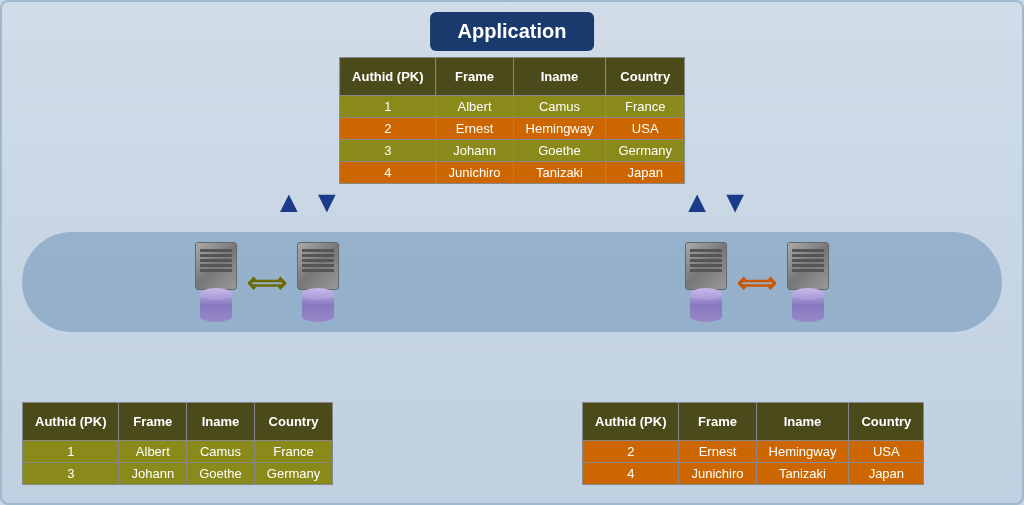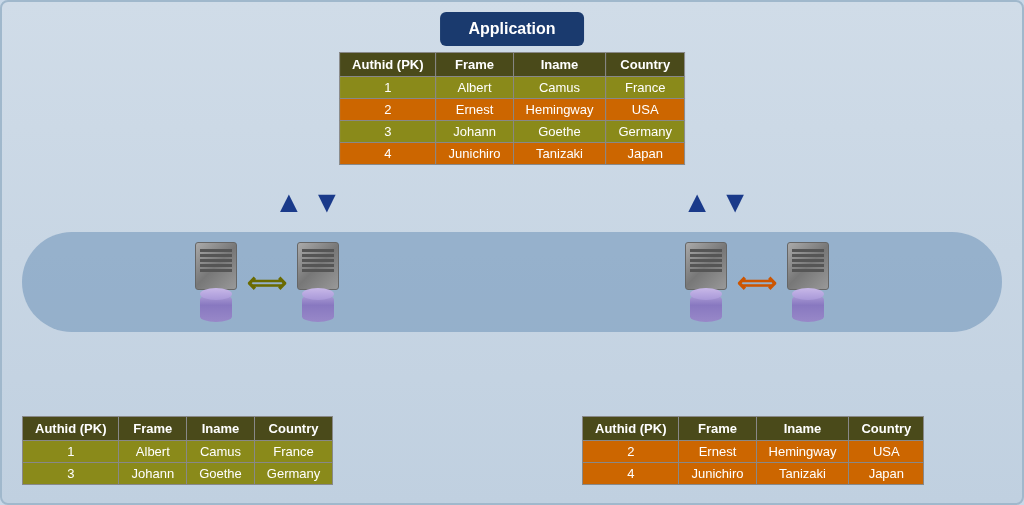--- a/index.html
+++ b/index.html
@@ -28,37 +28,37 @@
       left: 50%;
       transform: translateX(-50%);
       display: flex;
       flex-direction: column;
       align-items: center;
     }
 
     .app-title {
       background: #1a3a6e;
       color: white;
-      font-size: 16px;
+      font-size: 20px;
       font-weight: bold;
       padding: 8px 28px;
       border-radius: 6px;
       margin-bottom: 6px;
     }
 
     
     .db-table {
       border-collapse: collapse;
       font-size: 13px;
     }
 
     .db-table th {
       background: #4a4a1a;
       color: white;
-      padding: 4px 12px;
+      padding: 11px 12px;
       border: 1px solid #888;
       font-weight: bold;
       text-align: center;
     }
 
     .db-table td {
       padding: 3px 12px;
       border: 1px solid #888;
       text-align: center;
     }

